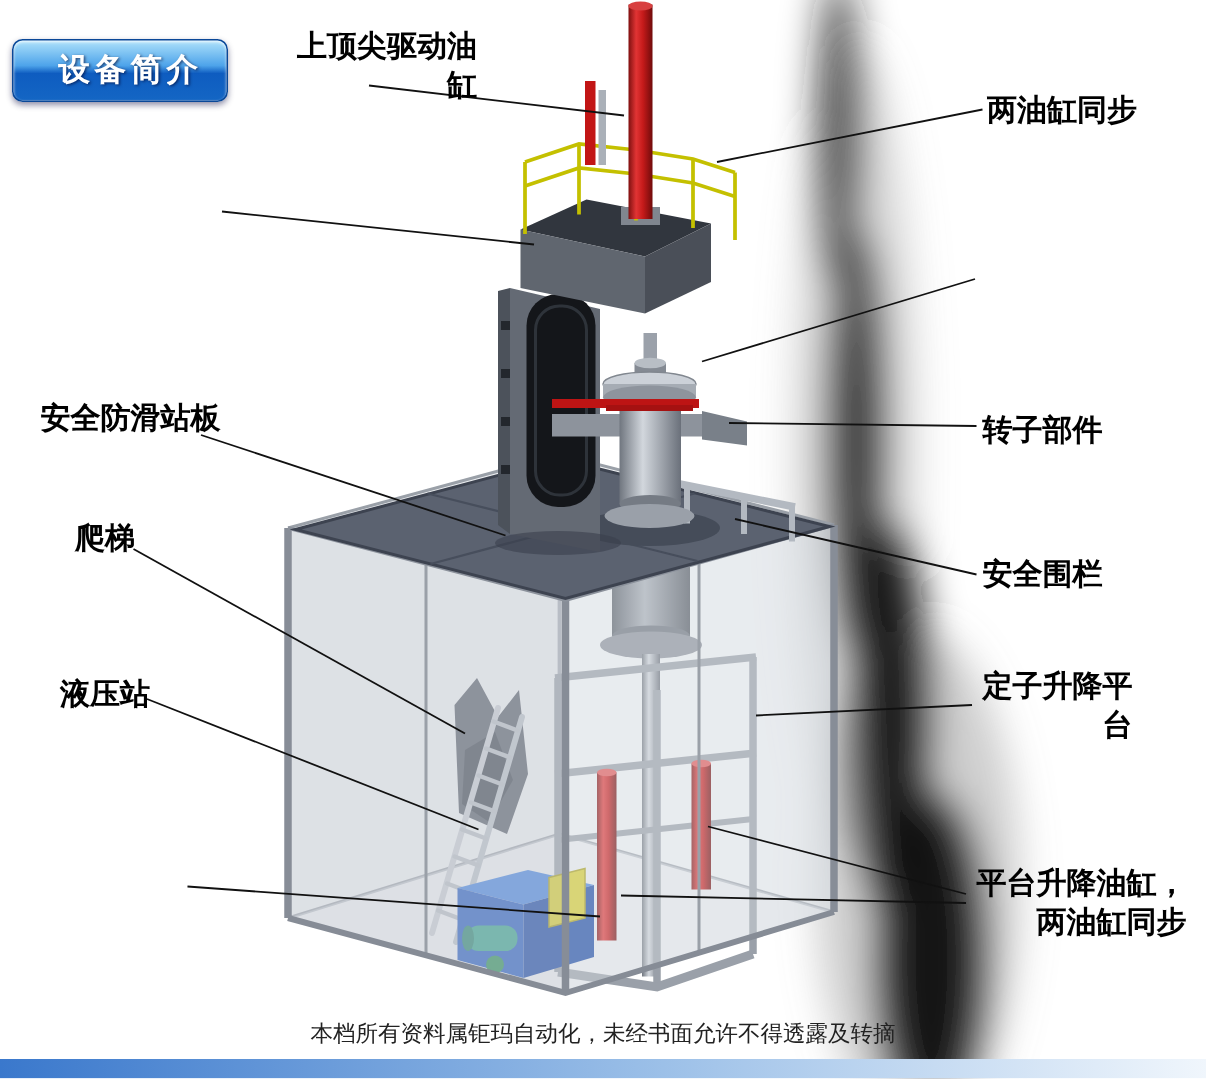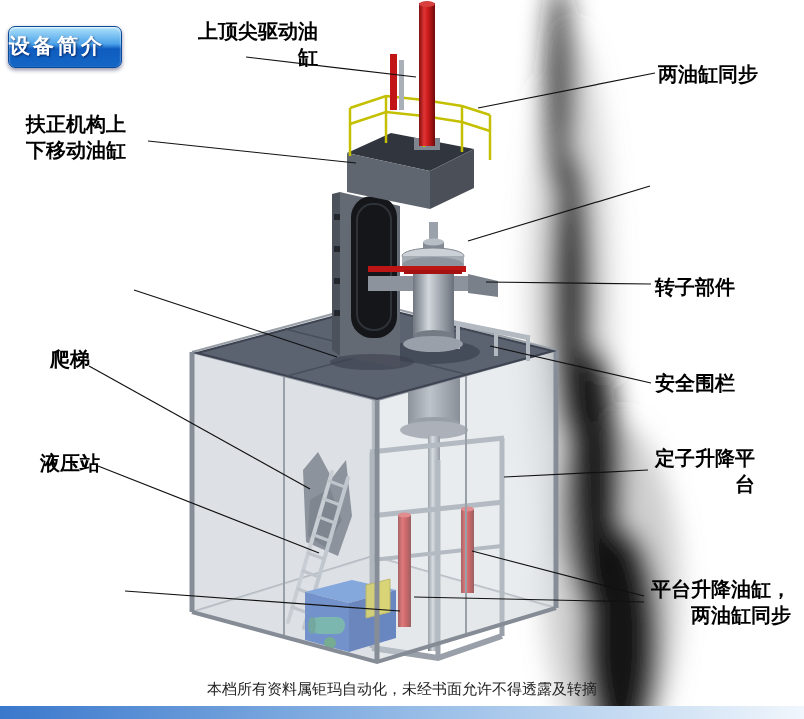--- a/index.html
+++ b/index.html
@@ -5,21 +5,21 @@
   * { margin:0; padding:0; box-sizing:border-box; }
   html,body { background:#ffffff; }
   body { font-family:"Liberation Sans", sans-serif; }
   .stage {
     position:relative; width:804px; height:719px;
     background:#ffffff; overflow:hidden;
   }
   .diagram-svg { position:absolute; left:0; top:0; }
   .title-badge {
     position:absolute; left:8px; top:26px;
-    padding:5px 16px 7px 0;
+    padding:5px 16px 7px 30px;
     border-radius:7px;
     background:linear-gradient(180deg,#aee2fb 0%,#4da3ea 42%,#0e5cc0 55%,#1466c4 100%);
     border:1px solid #0a4898;
     box-shadow:0 2px 4px rgba(0,0,60,.45), inset 0 1px 2px rgba(255,255,255,.85);
     color:#ffffff; font-size:21px; font-weight:bold; letter-spacing:3px;
     text-shadow:1px 1px 2px rgba(0,0,40,.6);
     font-family:"Liberation Serif", serif;
   }
   .callout {
     position:absolute; color:#000000;
@@ -239,21 +239,21 @@
       <line x1="644" y1="602" x2="414" y2="597"></line>
     </g>
   </svg>
 
   <div class="title-badge">
     <span>设备简介</span>
   </div>
 
   <div class="callout" style="left:196px; top:18px; width:122px;">上顶尖驱动油缸</div>
   <div class="callout" style="left:658px; top:61px;">两油缸同步</div>
-  <div class="callout" style="left:24px; top:111px; width:102px;">扶正机构上下移动油缸</div>
+  <div class="callout" style="left:27px; top:266px;">安全防滑站板</div>
   <div class="callout" style="left:655px; top:274px;">转子部件</div>
   <div class="callout" style="left:50px; top:346px;">爬梯</div>
   <div class="callout" style="left:655px; top:370px;">安全围栏</div>
   <div class="callout" style="left:40px; top:450px;">液压站</div>
   <div class="callout" style="left:653px; top:445px; width:102px;">定子升降平台</div>
   <div class="callout" style="left:647px; top:576px; width:144px;">平台升降油缸，两油缸同步</div>
 
   <div class="footer-note">本档所有资料属钜玛自动化，未经书面允许不得透露及转摘</div>
   <div class="bottom-bar"></div>
 

